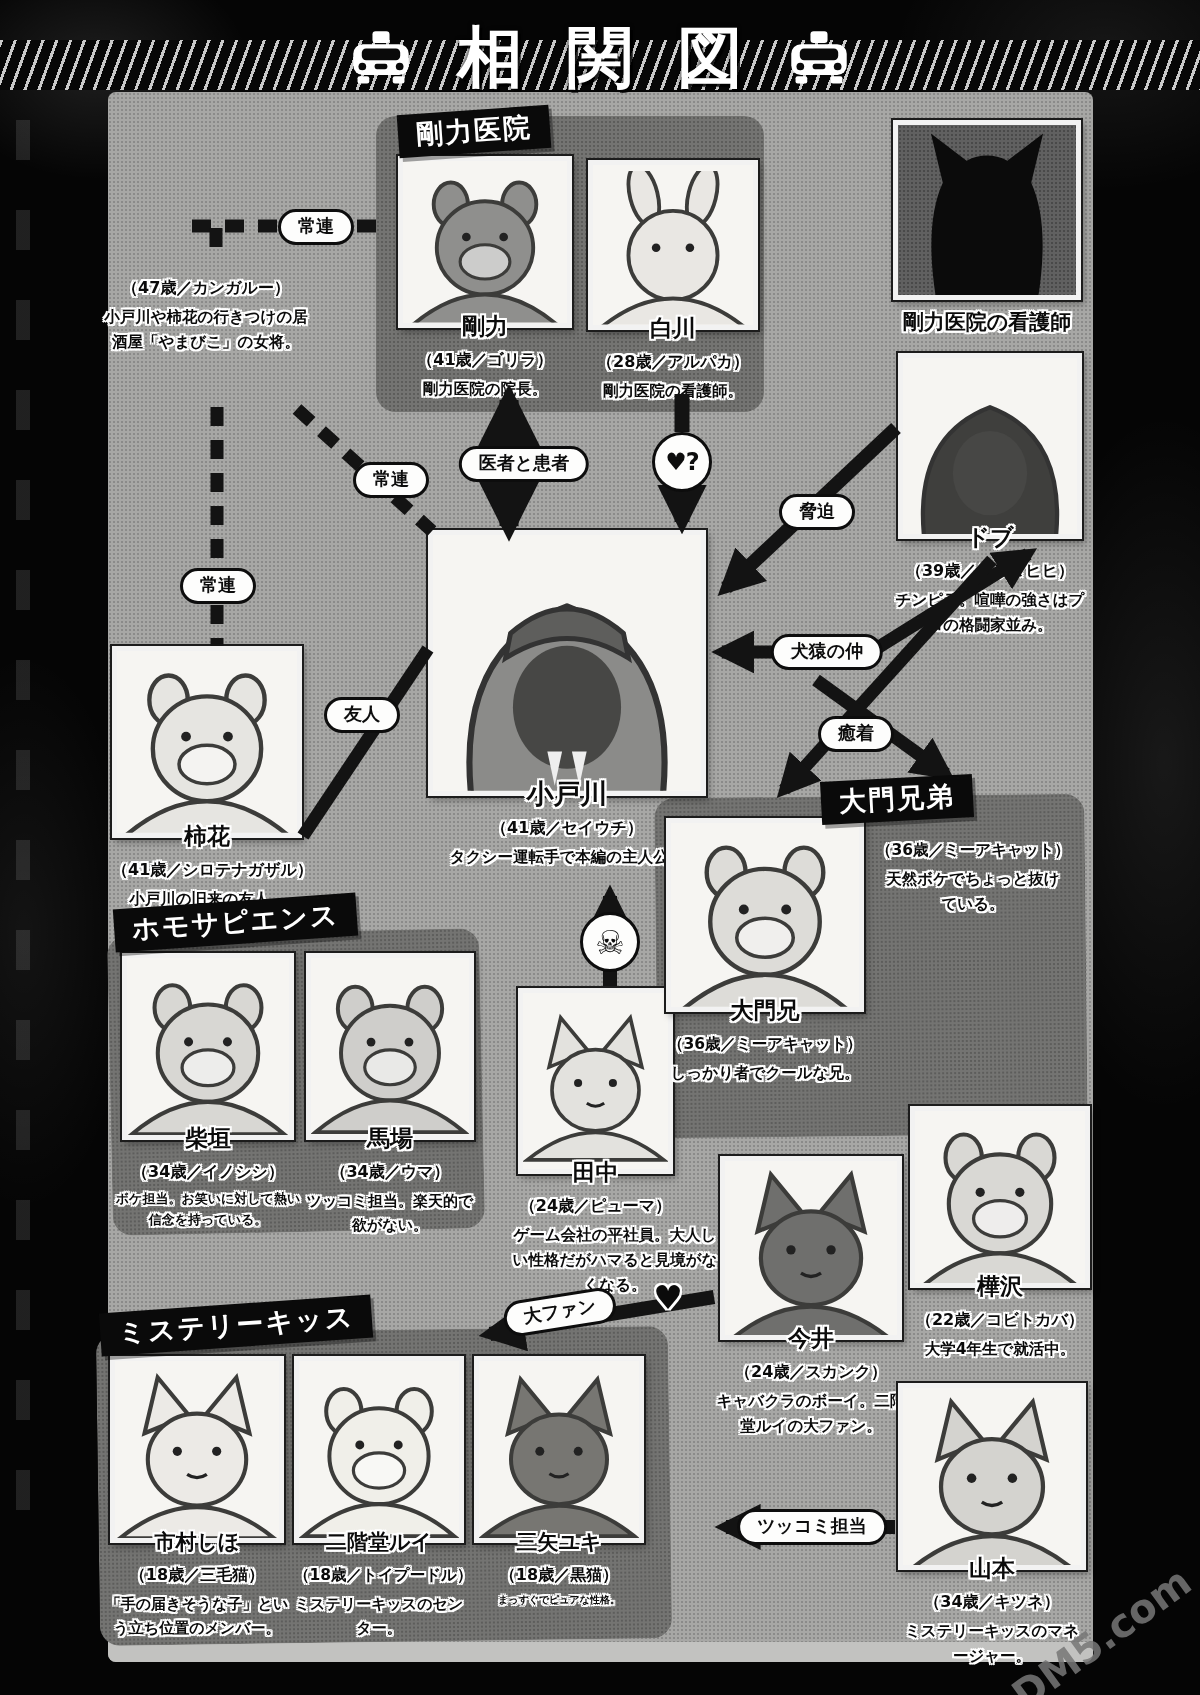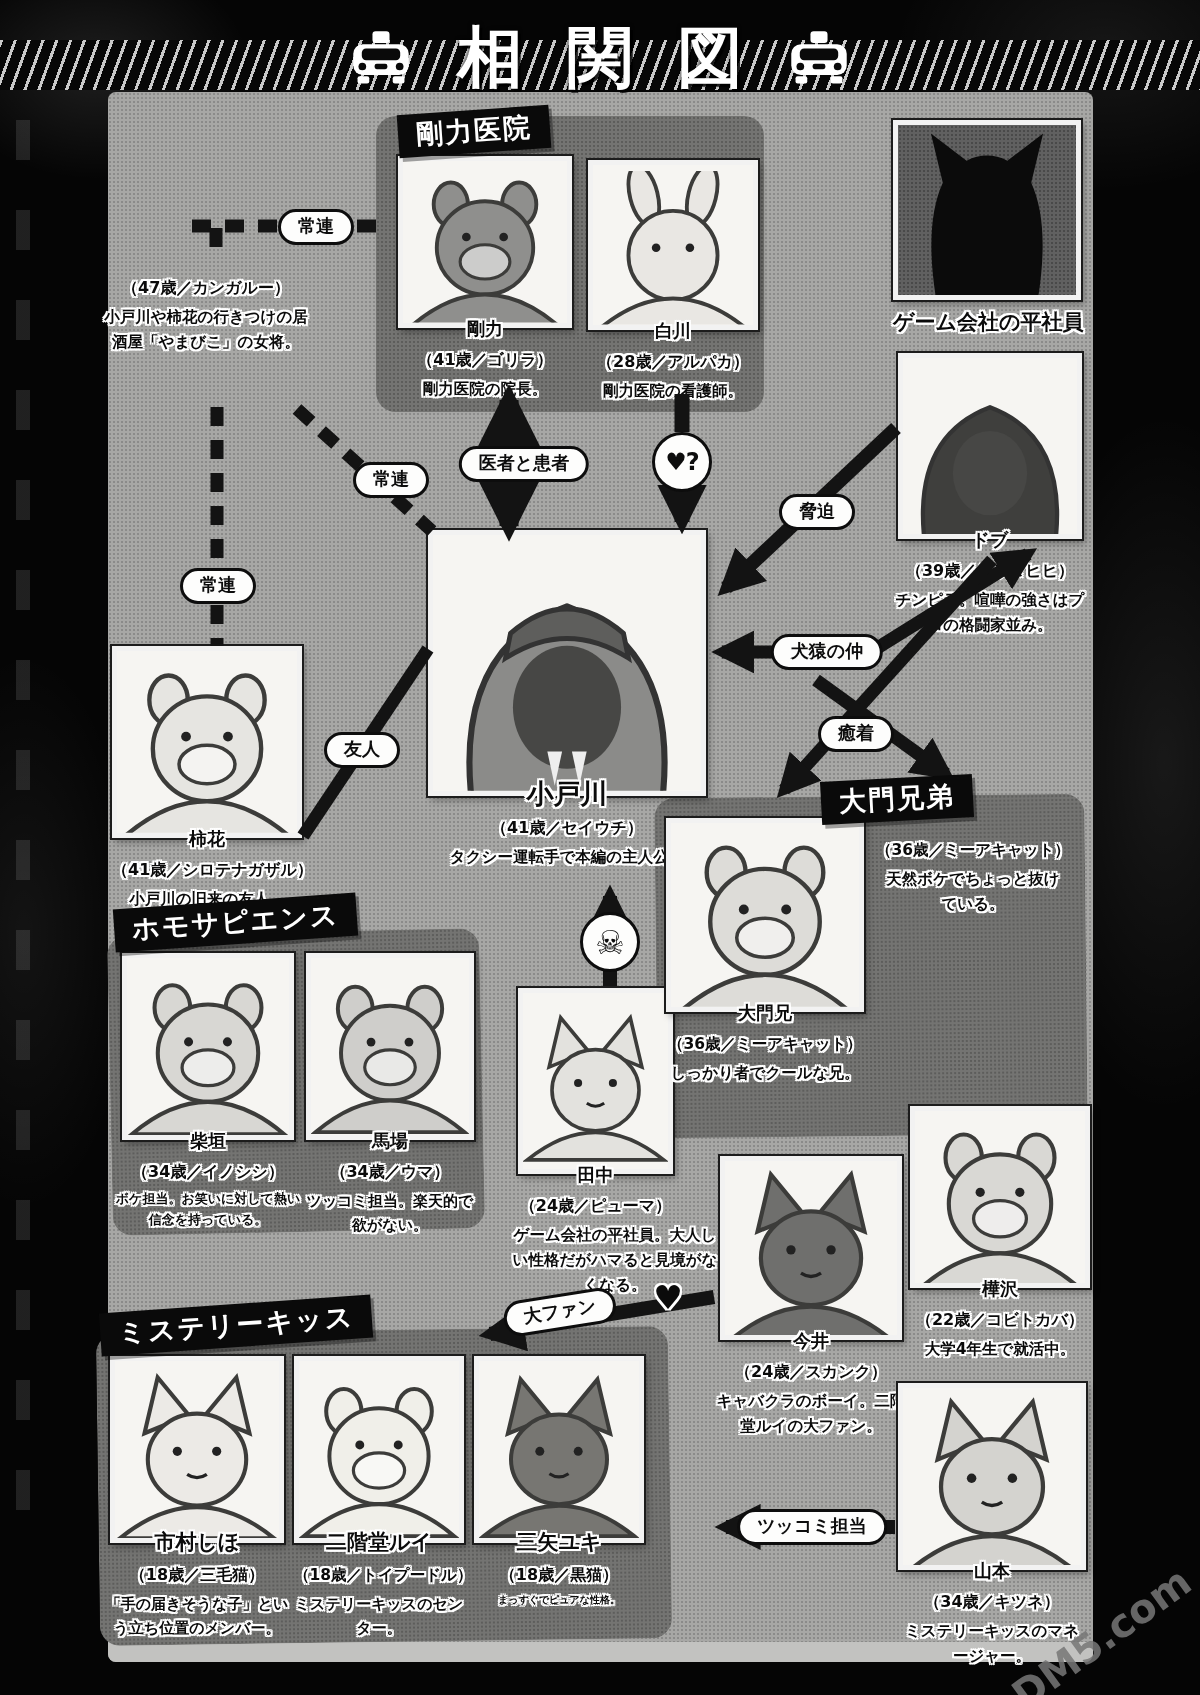--- a/index.html
+++ b/index.html
@@ -38,21 +38,21 @@
   
   .char{position:absolute;text-align:center;z-index:2;}
   .pbox{position:relative;width:100%;background:#f6f5f2;border:5px solid #f2f2f2;
     box-shadow:0 0 0 2px #1c1c1c,3px 4px 7px rgba(0,0,0,.35);box-sizing:border-box;}
   .pbox.darkbg{background:#606060;
     background-image:radial-gradient(rgba(20,20,20,.3) 1.1px,transparent 1.25px);background-size:4px 4px;}
   .sil{position:absolute;left:0;bottom:0;width:100%;height:96%;}
   .outl{color:#0b0b0b;
     text-shadow:-2px -2px 0 #fff,2px -2px 0 #fff,-2px 2px 0 #fff,2px 2px 0 #fff,
     0 -2px 0 #fff,0 2px 0 #fff,-2px 0 0 #fff,2px 0 0 #fff;}
-  .name{position:absolute;left:-10px;right:-10px;bottom:-16px;font-size:18px;font-weight:900;
+  .name{position:absolute;left:-10px;right:-10px;bottom:-16px;font-size:23px;font-weight:900;
     line-height:1.1;z-index:3;}
   .name.big{font-size:27px;bottom:-18px;}
   .name.sm{font-size:21px;margin-top:8px;}
   .age{margin-top:22px;font-size:16px;font-weight:bold;white-space:nowrap;}
   .desc{margin-top:6px;font-size:15.5px;font-weight:bold;line-height:1.6;}
   .caption{margin-top:8px;font-size:21px;font-weight:900;white-space:nowrap;}
   
   .pill{position:absolute;transform:translate(-50%,-50%);background:#fdfdfc;border:3.5px solid #0d0d0d;
     border-radius:40px;font-size:18px;font-weight:bold;color:#0d0d0d;line-height:1;
     padding:5px 17px 7px;white-space:nowrap;z-index:6;}
@@ -192,21 +192,21 @@
   <div class="glabel" style="left:821px;top:778px;transform:rotate(-3deg)">大門兄弟</div>
   <div class="glabel" style="left:100px;top:1304px;transform:rotate(-4deg)">ミステリーキッス</div>
 
   <div class="pill" style="left:316px;top:227px">常連</div>
   <div class="pill" style="left:524px;top:464px">医者と患者</div>
   <div class="badge love" style="left:682px;top:462px">♥?</div>
   <div class="pill" style="left:391px;top:480px">常連</div>
   <div class="pill" style="left:817px;top:512px">脅迫</div>
   <div class="pill" style="left:218px;top:586px">常連</div>
   <div class="pill" style="left:827px;top:652px">犬猿の仲</div>
-  <div class="pill" style="left:362px;top:750px">友人</div>
+  <div class="pill" style="left:362px;top:715px">友人</div>
   <div class="pill" style="left:856px;top:734px">癒着</div>
   <div class="badge skull" style="left:610px;top:942px">☠</div>
   <div class="pill" style="left:560px;top:1312px;transform:translate(-50%,-50%) rotate(-9deg)">大ファン</div>
   <div class="fan-heart outl" style="left:668px;top:1297px">♥</div>
   <div class="pill" style="left:812px;top:1527px">ツッコミ担当</div>
 
   <div class="char" style="left:398px;top:156px;width:174px">
     <div class="pbox" style="height:172px">
       <svg class="sil" style="color:#8f8f8d">
           <use href="#bust-round"></use>
@@ -227,21 +227,21 @@
     <div class="age outl">（28歳／アルパカ）</div>
     <div class="desc outl">剛力医院の看護師。</div>
   </div>
 
   <div class="char" style="left:893px;top:120px;width:188px">
     <div class="pbox darkbg" style="height:180px">
       <svg class="sil" style="height:100%">
           <use href="#cat-sil"></use>
         </svg>
     </div>
-    <div class="caption outl">ゲーム会社の平社員</div>
+    <div class="caption outl">剛力医院の看護師</div>
   </div>
 
   <div class="char" style="left:112px;top:256px;width:188px">
     <div class="age outl">（47歳／カンガルー）</div>
     <div class="desc outl" style="width:218px;margin-left:-15px">小戸川や柿花の行きつけの居酒屋「やまびこ」の女将。</div>
   </div>
 
   <div class="char" style="left:898px;top:353px;width:184px">
     <div class="pbox" style="height:186px">
       <svg class="sil" style="color:#3f3f3d">

